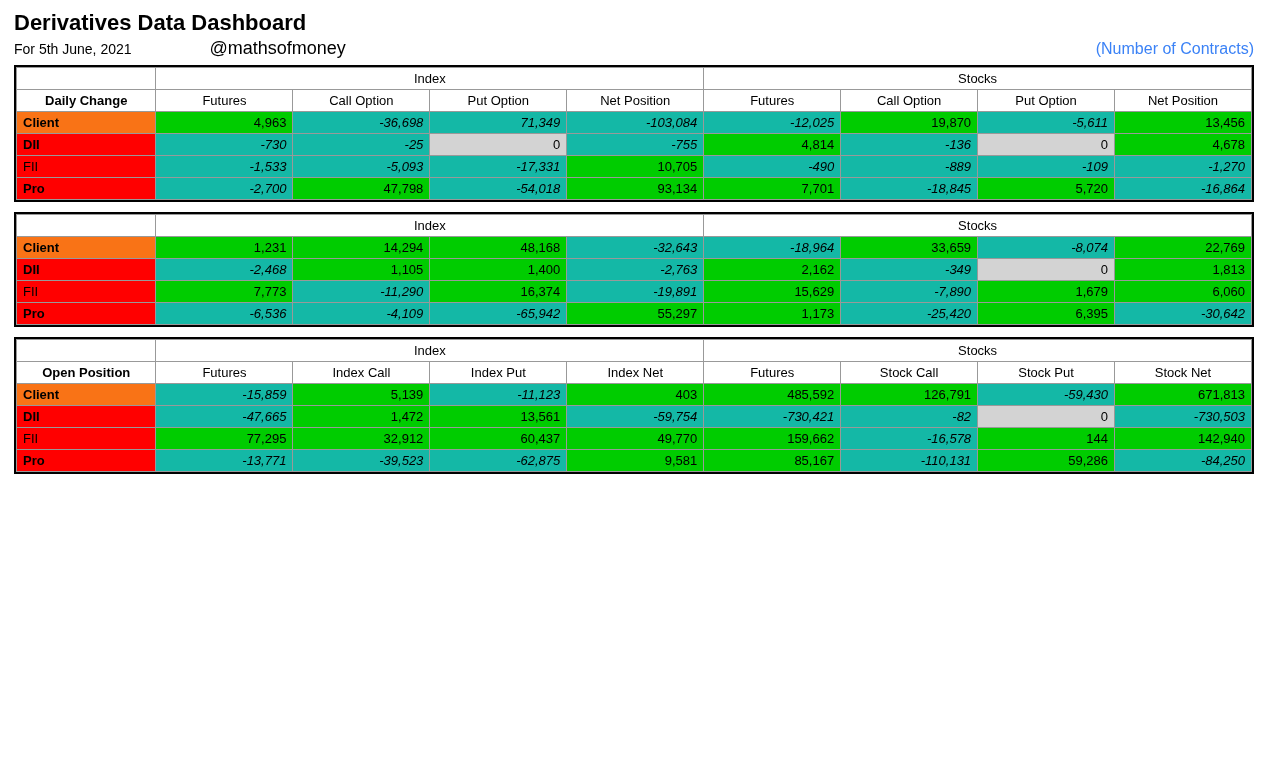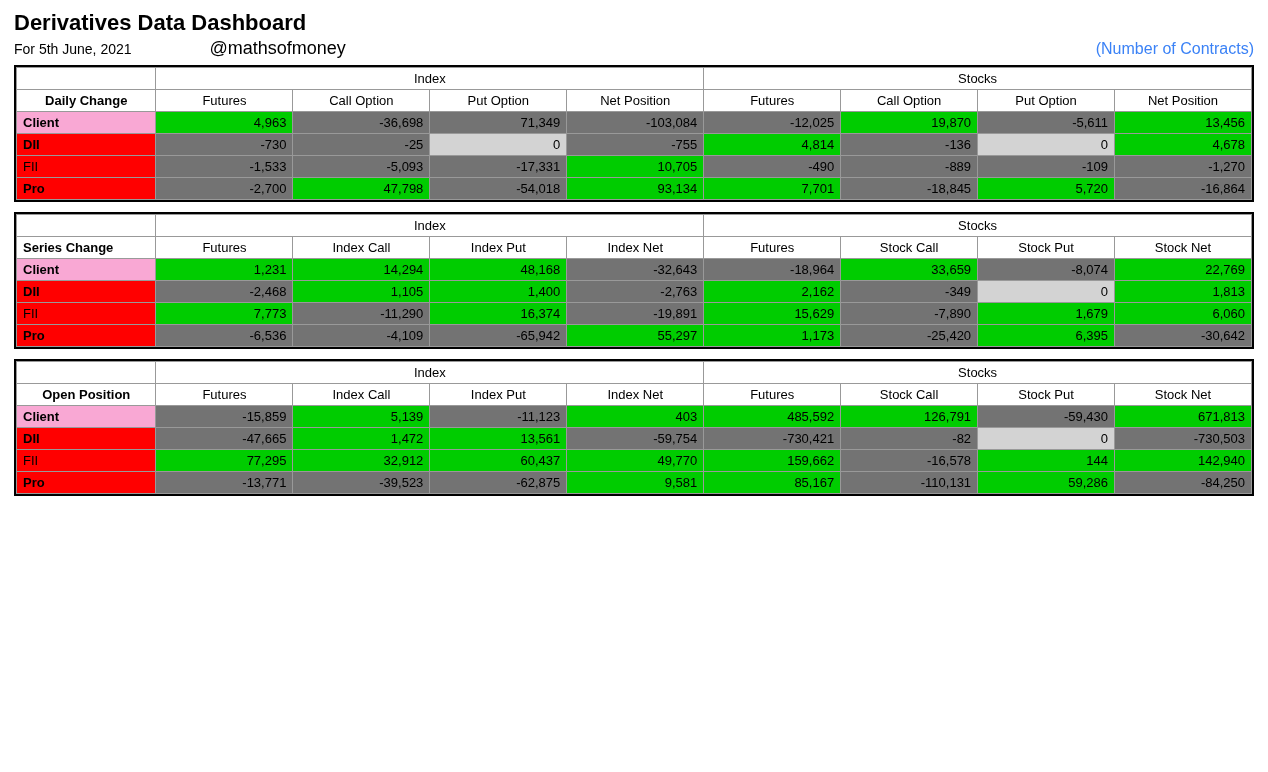--- a/index.html
+++ b/index.html
@@ -65,25 +65,25 @@
 
     td.label-cell {
       text-align: left;
       background: #fff;
       font-weight: bold;
       border: 1px solid #999;
     }
 
     
     .bg-green { background-color: #00cc00; color: #000; }
-    .bg-red   { background-color: #737373; color: #000; }
+    .bg-red   { background-color: #14b8a6; color: #000; font-style: italic; }
     .bg-gray  { background-color: #d3d3d3; color: #000; }
 
     
-    td.row-client { background: #f9a8d4; color: #000; font-weight: bold; }
+    td.row-client { background: #f97316; color: #000; font-weight: bold; }
     td.row-dii    { background: #ff0000; color: #000; font-weight: bold; }
     td.row-fii    { background: #ff0000; color: #000; font-weight: normal; }
     td.row-pro    { background: #ff0000; color: #000; font-weight: bold; }
   </style>
 </head>
 <body>
 
 <div class="page-title">Derivatives Data Dashboard</div>
 <div class="subtitle-row">
   <span class="subtitle-date">For 5th June, 2021</span>
@@ -183,31 +183,20 @@
       <col style="width:108px">
       <col style="width:108px">
       <col style="width:108px">
     </colgroup>
     <thead>
       <tr>
         <th style="border:1px solid #999; background:#fff;"></th>
         <th colspan="4" style="border:1px solid #999; background:#fff; text-align:center; font-weight:normal;">Index</th>
         <th colspan="4" style="border:1px solid #999; background:#fff; text-align:center; font-weight:normal;">Stocks</th>
       </tr>
-      <tr>
-        <th style="text-align:left; border:1px solid #999; background:#fff; font-weight:bold;">Series Change</th>
-        <th style="border:1px solid #999; background:#fff;">Futures</th>
-        <th style="border:1px solid #999; background:#fff;">Index Call</th>
-        <th style="border:1px solid #999; background:#fff;">Index Put</th>
-        <th style="border:1px solid #999; background:#fff;">Index Net</th>
-        <th style="border:1px solid #999; background:#fff;">Futures</th>
-        <th style="border:1px solid #999; background:#fff;">Stock Call</th>
-        <th style="border:1px solid #999; background:#fff;">Stock Put</th>
-        <th style="border:1px solid #999; background:#fff;">Stock Net</th>
-      </tr>
     </thead>
     <tbody id="section2-body">
     <tr>
           <td class="label-cell row-client">Client</td>
           <td class="bg-green">1,231</td>
           <td class="bg-green">14,294</td>
           <td class="bg-green">48,168</td>
           <td class="bg-red">-32,643</td>
           <td class="bg-red">-18,964</td>
           <td class="bg-green">33,659</td>

